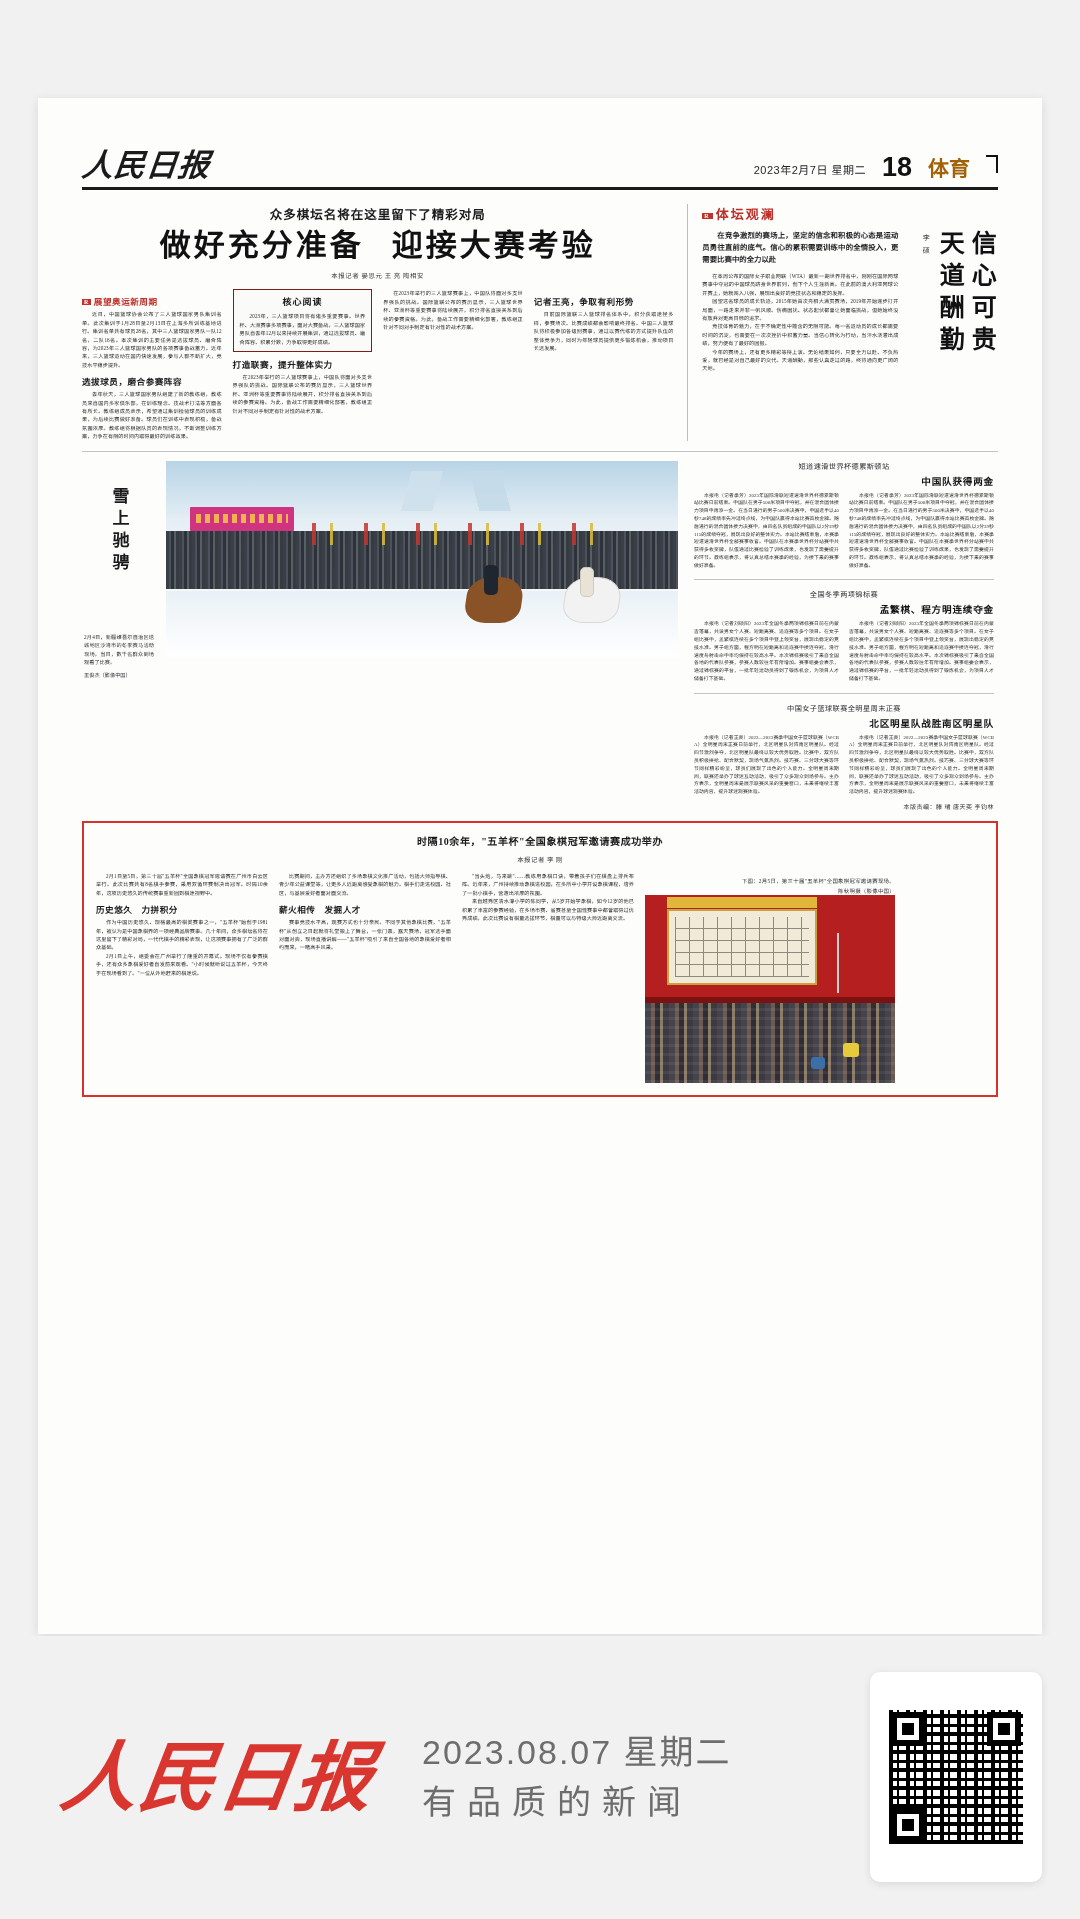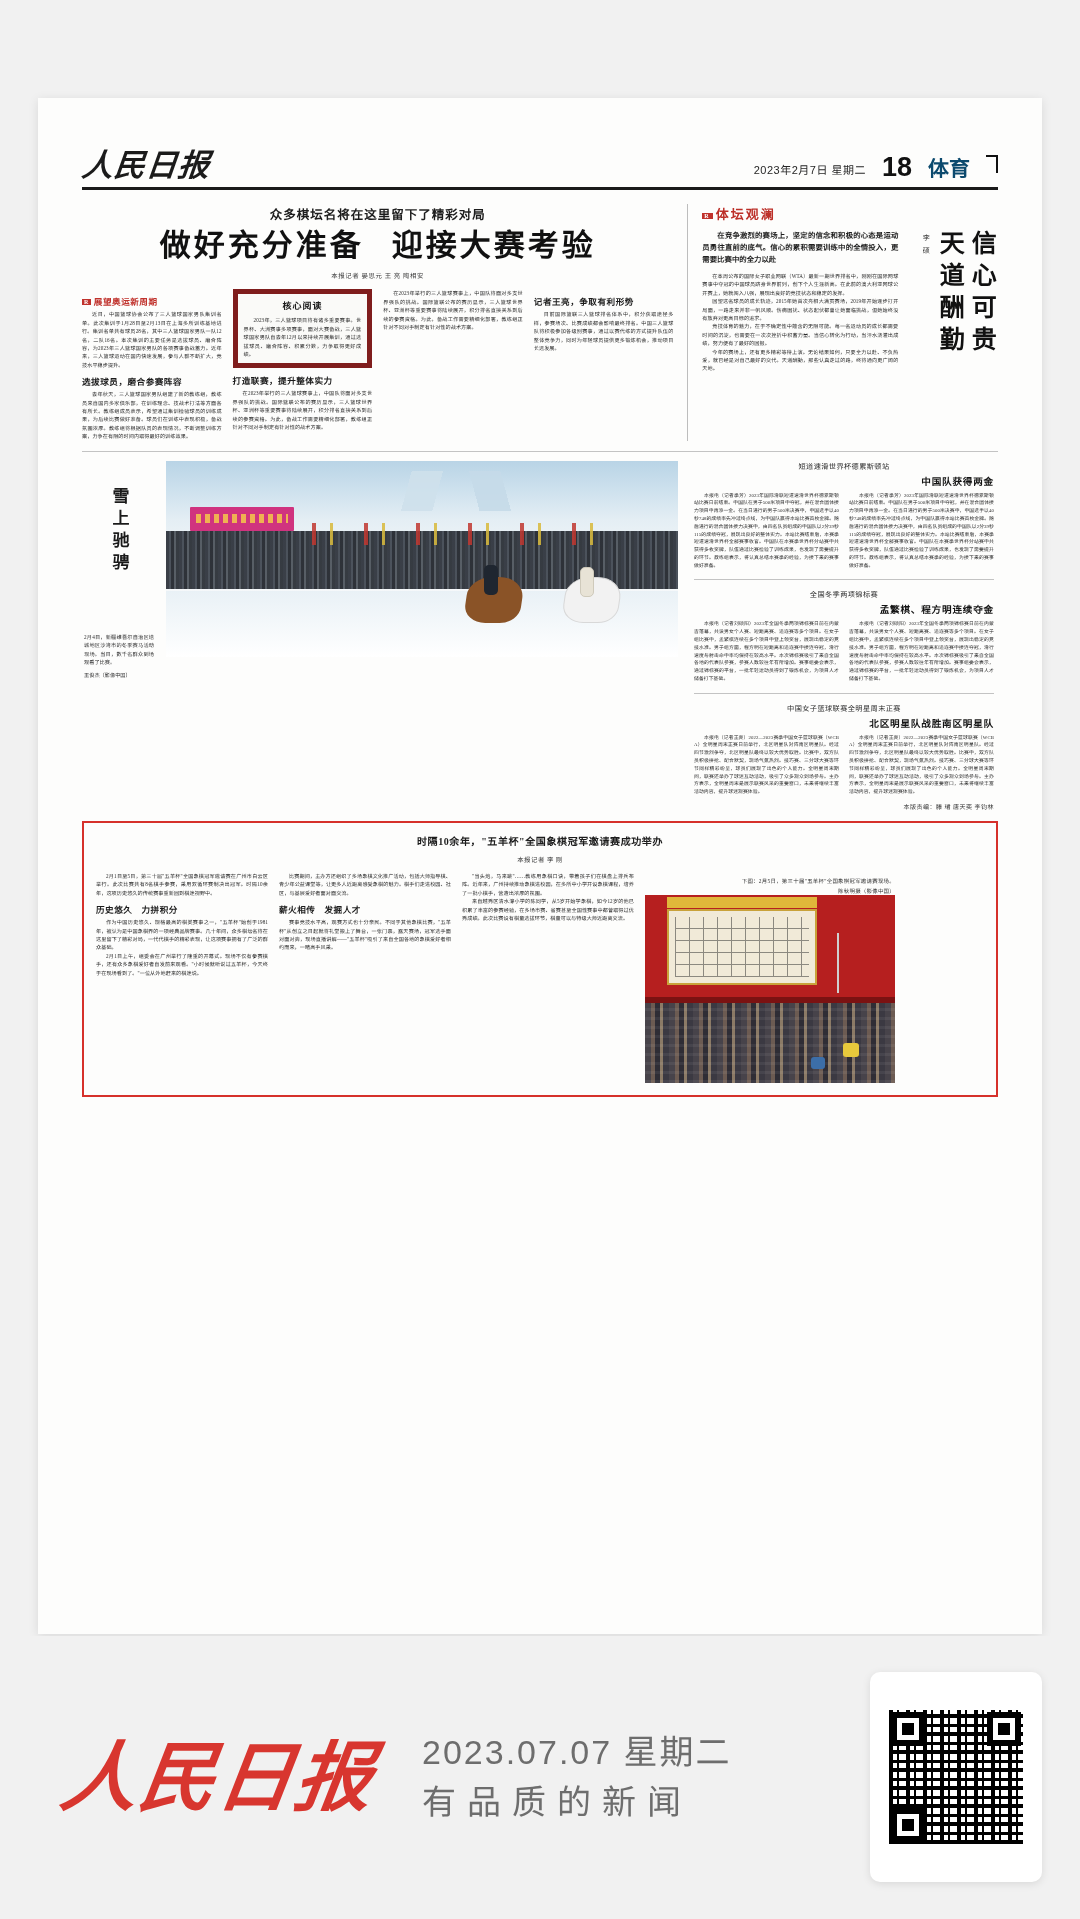--- a/index.html
+++ b/index.html
@@ -65,21 +65,21 @@
     font-family: "Liberation Sans", sans-serif;
     font-size: 27px;
     font-weight: 700;
     color: #111;
     line-height: .95;
   }
   .section-name {
     font-family: "Liberation Sans", sans-serif;
     font-size: 21px;
     font-weight: 700;
-    color: #0c4a6e;
+    color: #a16207;
     line-height: 1;
     padding-bottom: 2px;
   }
   .corner-mark {
     width: 12px; height: 18px;
     border-top: 2px solid #111;
     border-right: 2px solid #111;
     align-self: flex-start;
     margin-bottom: 2px;
   }
@@ -143,21 +143,21 @@
     display: inline-block;
     background: #c0322c;
     color: #fff;
     font-size: 6px;
     padding: 0 2px;
     margin-right: 3px;
     font-weight: 700;
     vertical-align: 1px;
   }
   .boxnote {
-    border: 5px solid #7f1d1d;
+    border: 1px solid #7f1d1d;
     background: #fafaf8;
     padding: 5px 6px;
   }
   .boxnote .bt {
     text-align: center;
     font-size: 9px;
     font-weight: 700;
     color: #1c1c1c;
     margin-bottom: 4px;
     letter-spacing: 1px;
@@ -654,21 +654,21 @@
           </div>
         </div>
       </div>
 
     </div>
   </div>
 
   <div class="brand">
     <div class="brand-logo">人民日报</div>
     <div class="brand-text">
-      <div class="brand-date">2023.07.07 星期二</div>
+      <div class="brand-date">2023.08.07 星期二</div>
       <div class="brand-slogan">有品质的新闻</div>
     </div>
     <div class="qr-card">
       <div class="qr">
         <div class="eye tl"></div>
         <div class="eye tr"></div>
         <div class="eye bl"></div>
       </div>
     </div>
   </div>

